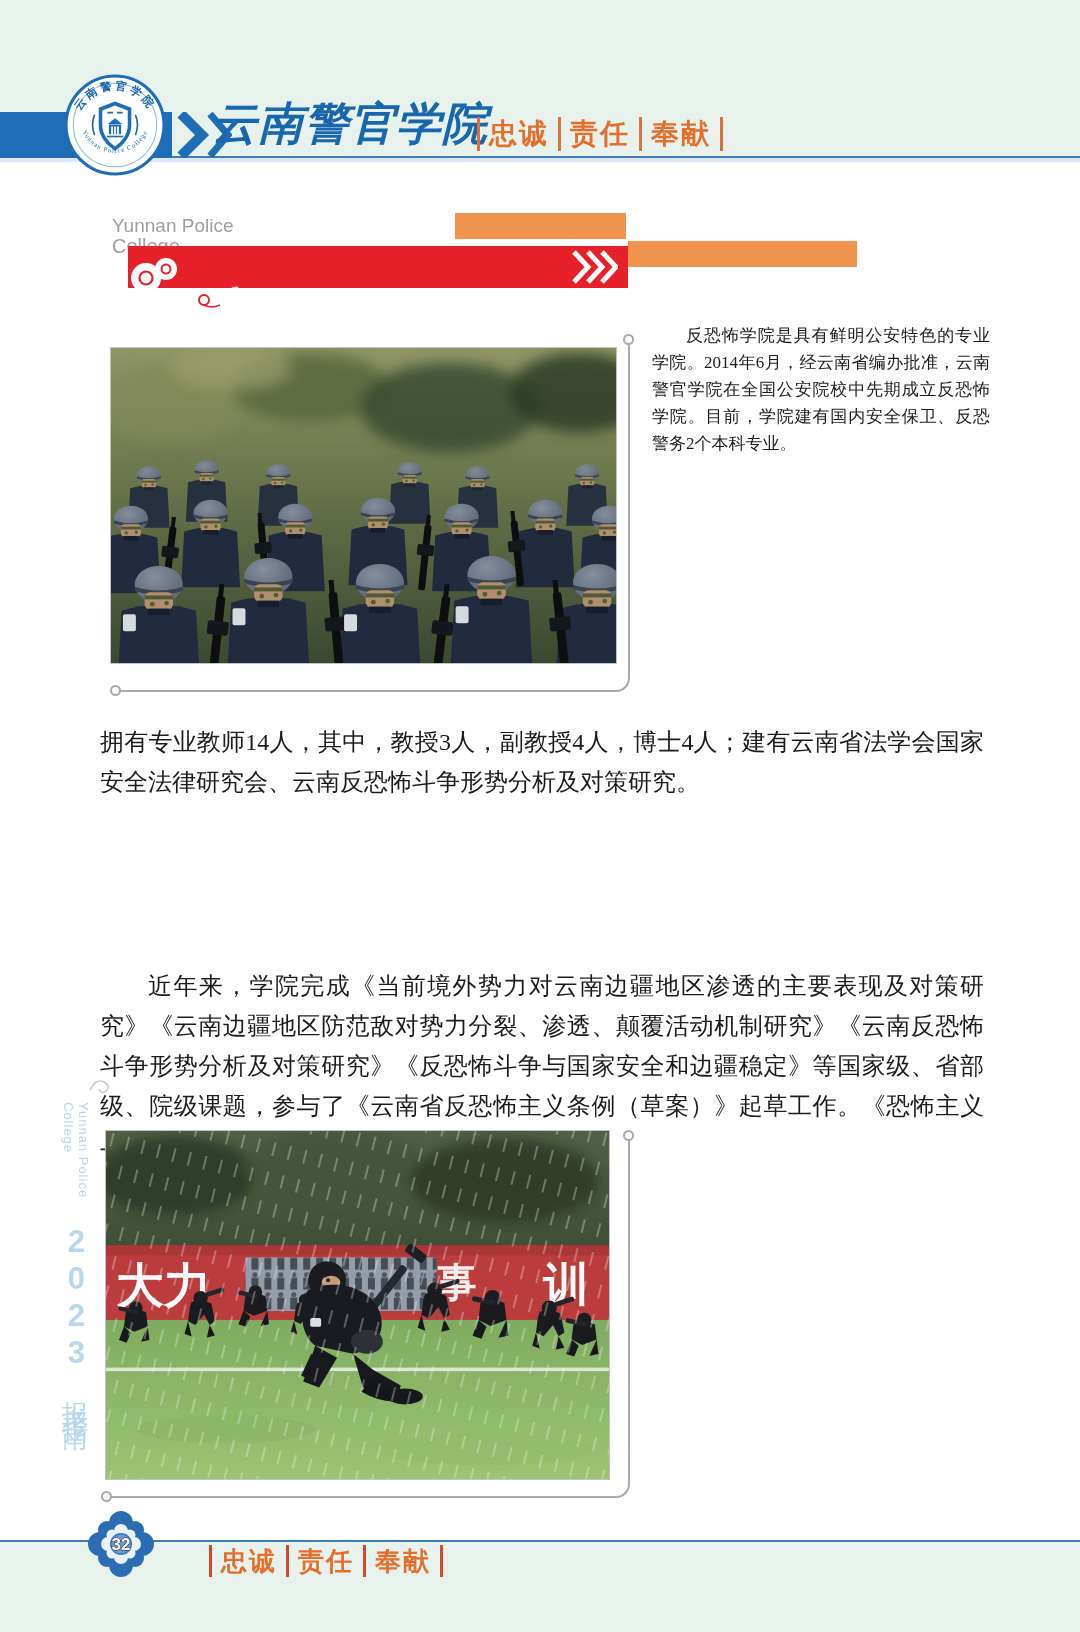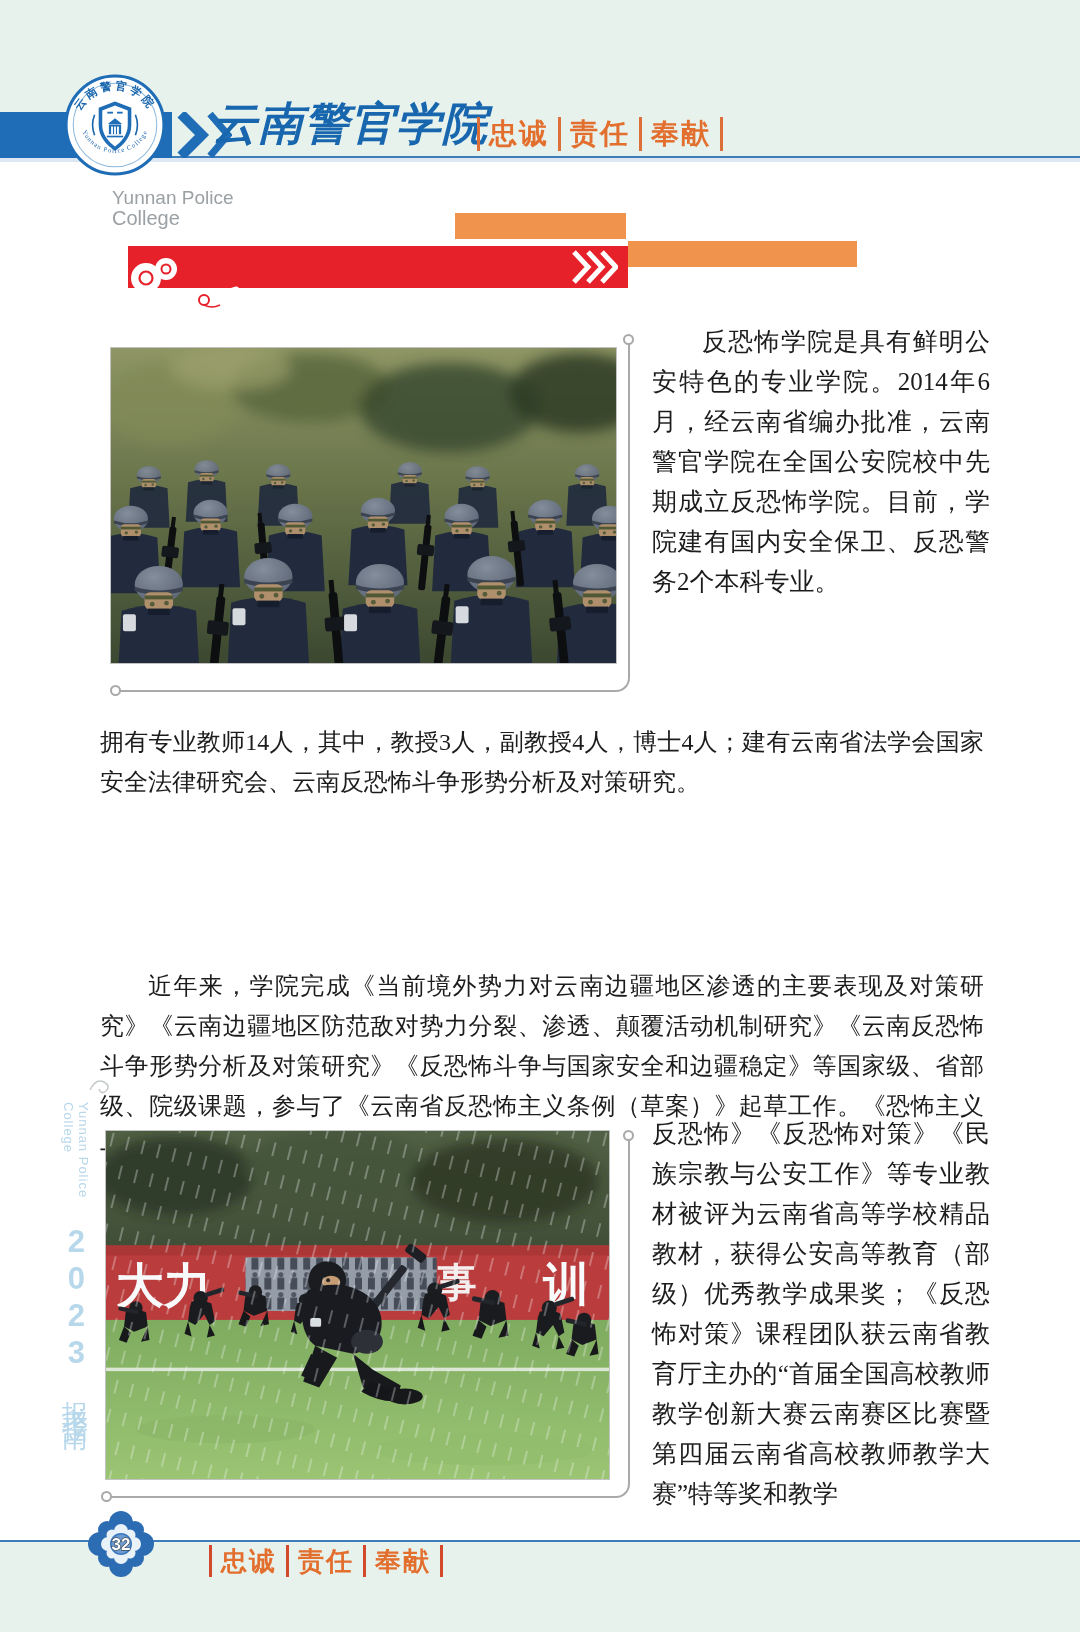--- a/index.html
+++ b/index.html
@@ -21,21 +21,21 @@
   .hdr-motto { left:468px; top:114px; height:40px; }
   .motto .sep { width:3px; background:#dd7038; margin:0 9px; }
   .hdr-motto .sep { height:34px; }
   .motto .word { font-family:"Liberation Sans", sans-serif; font-weight:bold;
                  color:#e26f2e; letter-spacing:2px; }
   .hdr-motto .word { font-size:28px; }
 
   
   .sec-en { position:absolute; left:112px; top:188px; color:#9aa0a4;
             font-family:"Liberation Sans", sans-serif; line-height:1.05; }
-  .sec-en .l1 { font-size:19px; display:block; }
+  .sec-en .l1 { font-size:19px; display:block;margin-top:28px; }
   .sec-en .l2 { font-size:20px; display:block; }
   .sec-title { position:absolute; left:227px; top:183px; font-family:"Liberation Sans", sans-serif;
                font-weight:bold; font-size:41px; color:#3e3e3e; letter-spacing:4px; }
   .bar-orange-1 { position:absolute; left:455px; top:213px; width:171px; height:26px; background:#f0944d; }
   .bar-orange-2 { position:absolute; left:628px; top:241px; width:229px; height:26px; background:#f0944d; }
   .red-banner { position:absolute; left:128px; top:246px; width:500px; height:42px; background:#e6212a; }
   .cloud-svg { position:absolute; left:-4px; top:4px; width:124px; height:64px; }
   .banner-chevrons { position:absolute; right:10px; top:4px; width:48px; height:34px; }
 
   
@@ -49,21 +49,21 @@
   #frame2 { left:107px; top:1136px; width:523px; height:362px; }
   .photo { position:absolute; border:1px solid #c2c2c2; background:#666; }
   #photo1 { left:110px; top:347px; width:507px; height:317px; }
   #photo2 { left:105px; top:1130px; width:505px; height:350px; }
   .photo svg { display:block; width:100%; height:100%; }
 
   
   .txt { position:absolute; color:#1c1c1c; text-align:justify; text-justify:inter-ideograph; }
   .txt p { margin:0; }
   .txt p.ind { text-indent:2em; }
-  .colnar { font-size:25px; line-height:40px; width:338px; left:652px; }
+  .colnar { font-size:17px; line-height:27px; width:338px; left:652px; }
   #rcol1 { top:322px; }
   #rcol2 { top:1114px; }
   .full { left:100px; width:884px; font-size:24px; line-height:40px; }
   #fullA { top:722px; }
   #fullB { top:806px; }
   #fullC { top:966px; }
 
   
   .flourish { position:absolute; left:88px; top:1076px; width:30px; height:20px; opacity:.55; }
 
@@ -257,23 +257,20 @@
 
   <div class="txt full" id="fullA">
     <p>拥有专业教师14人，其中，教授3人，副教授4人，博士4人；建有云南省法学会国家安全法律研究会、云南反恐怖斗争形势分析及对策研究。</p>
   </div>
 
 
   <div class="txt full" id="fullC">
     <p class="ind">近年来，学院完成《当前境外势力对云南边疆地区渗透的主要表现及对策研究》《云南边疆地区防范敌对势力分裂、渗透、颠覆活动机制研究》《云南反恐怖斗争形势分析及对策研究》《反恐怖斗争与国家安全和边疆稳定》等国家级、省部级、院级课题，参与了《云南省反恐怖主义条例（草案）》起草工作。《恐怖主义与</p>
   </div>
 
-  <div class="txt colnar" id="rcol2">
-    <p>反恐怖》《反恐怖对策》《民族宗教与公安工作》等专业教材被评为云南省高等学校精品教材，获得公安高等教育（部级）优秀教学成果奖；《反恐怖对策》课程团队获云南省教育厅主办的“首届全国高校教师教学创新大赛云南赛区比赛暨第四届云南省高校教师教学大赛”特等奖和教学</p>
-  </div>
 
   <svg class="flourish" viewBox="0 0 30 20">
     <path d="M2,14 q6,-12 14,-8 q7,4 2,9 q-5,4 -7,-2" fill="none" stroke="#9aa0a0" stroke-width="1.6"></path>
   </svg>
 
   <div class="pin-frame" id="frame2">
     <span class="pin tr"></span>
     <span class="pin bl"></span>
   </div>
   <div class="photo" id="photo2">

